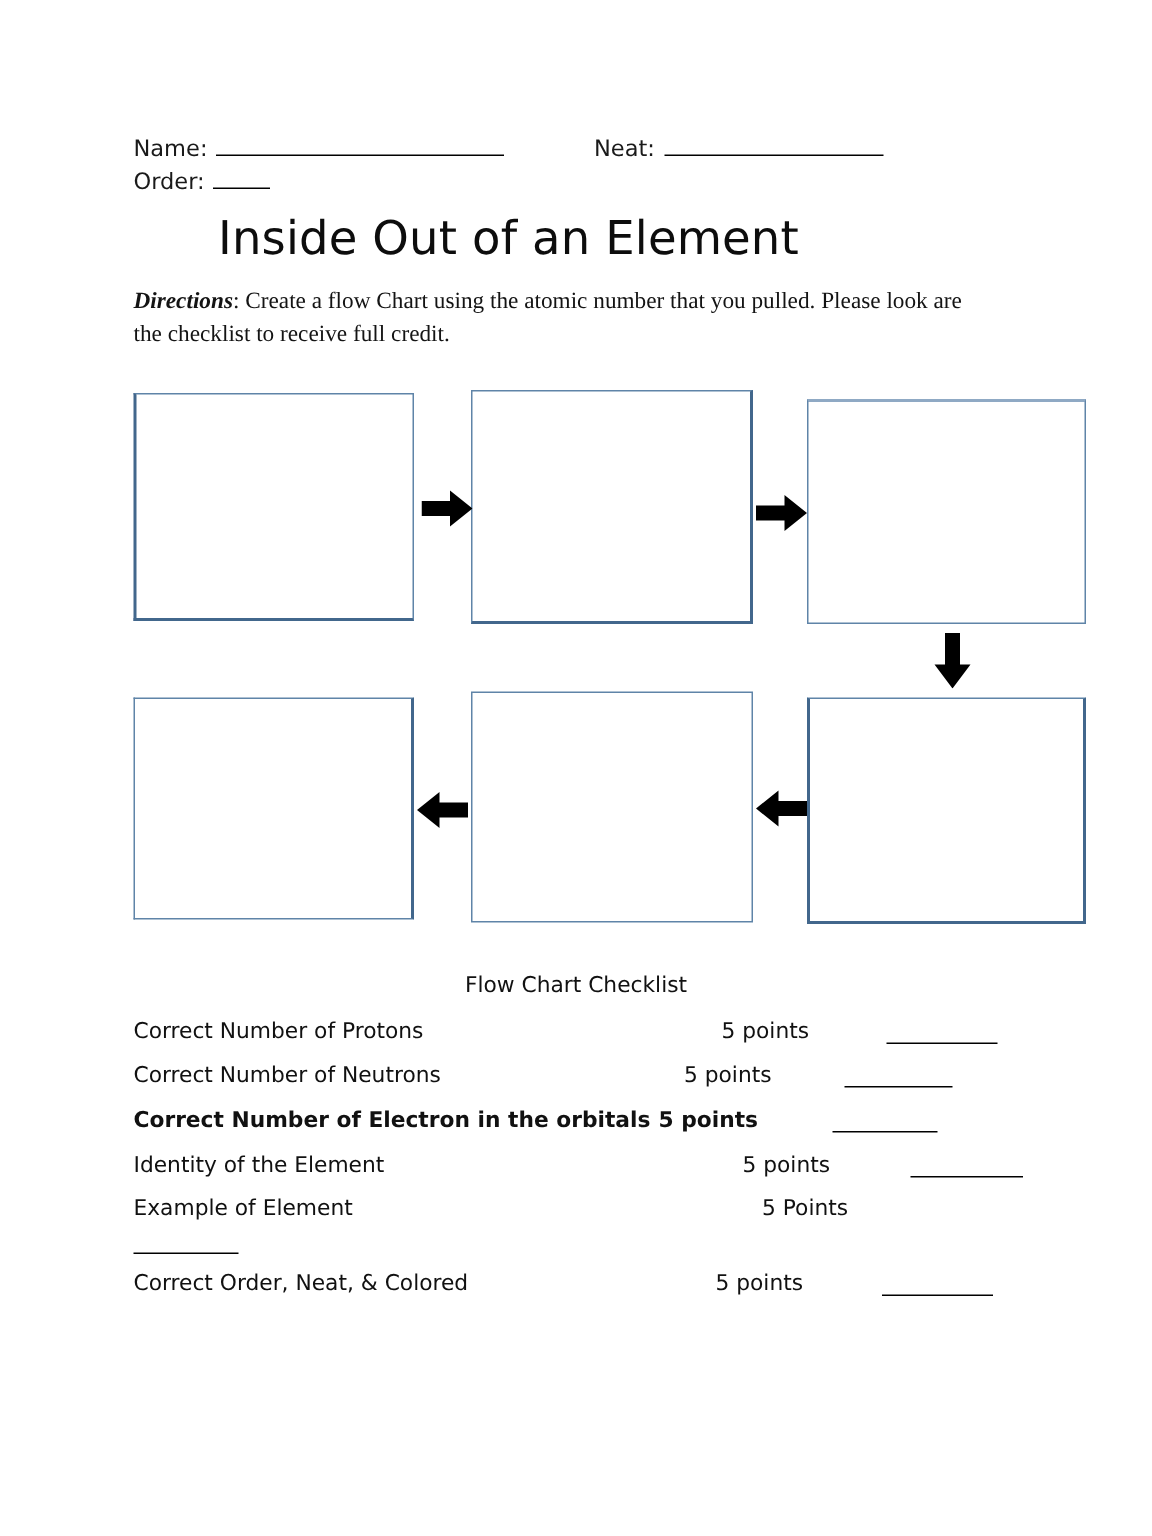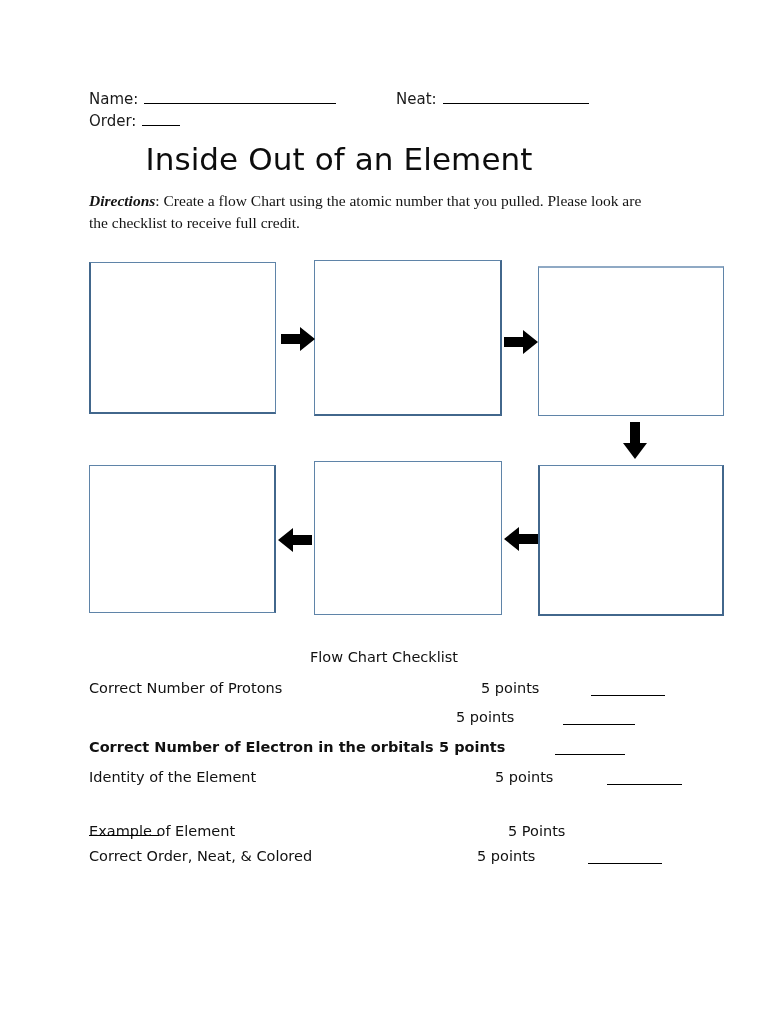--- a/index.html
+++ b/index.html
@@ -130,21 +130,21 @@
     position: absolute;
     top: 14px;
     border-bottom: 1.4px solid #000;
     height: 1px;
   }
 
   #chk-row-0 { top: 680px; }
   #chk-row-1 { top: 709px; }
   #chk-row-2 { top: 739px; font-weight: bold; }
   #chk-row-3 { top: 769px; }
-  #chk-row-4 { top: 798px; margin-top: 25px; }
+  #chk-row-4 { top: 798px; }
   #chk-row-5 { top: 848px; }
 
   #chk-row-0 .chk-points { left: 392px; }
   #chk-row-1 .chk-points { left: 367px; }
   #chk-row-2 .chk-points { left: 350px; }
   #chk-row-3 .chk-points { left: 406px; }
   #chk-row-4 .chk-points { left: 419px; }
   #chk-row-5 .chk-points { left: 388px; }
 
   #chk-row-0 .chk-blank { left: 502px; width: 74px; }
@@ -218,20 +218,21 @@
 
   <div id="checklist-title">Flow Chart Checklist</div>
 
   <div class="chk-row" id="chk-row-0">
     <span class="chk-label">Correct Number of Protons</span>
     <span class="chk-points">5 points</span>
     <span class="chk-blank"></span>
   </div>
 
   <div class="chk-row" id="chk-row-1">
+    <span class="chk-label">Correct Number of Neutrons</span>
     <span class="chk-points">5 points</span>
     <span class="chk-blank"></span>
   </div>
 
   <div class="chk-row" id="chk-row-2">
     <span class="chk-label">Correct Number of Electron in the orbitals</span>
     <span class="chk-points">5 points</span>
     <span class="chk-blank"></span>
   </div>
 

